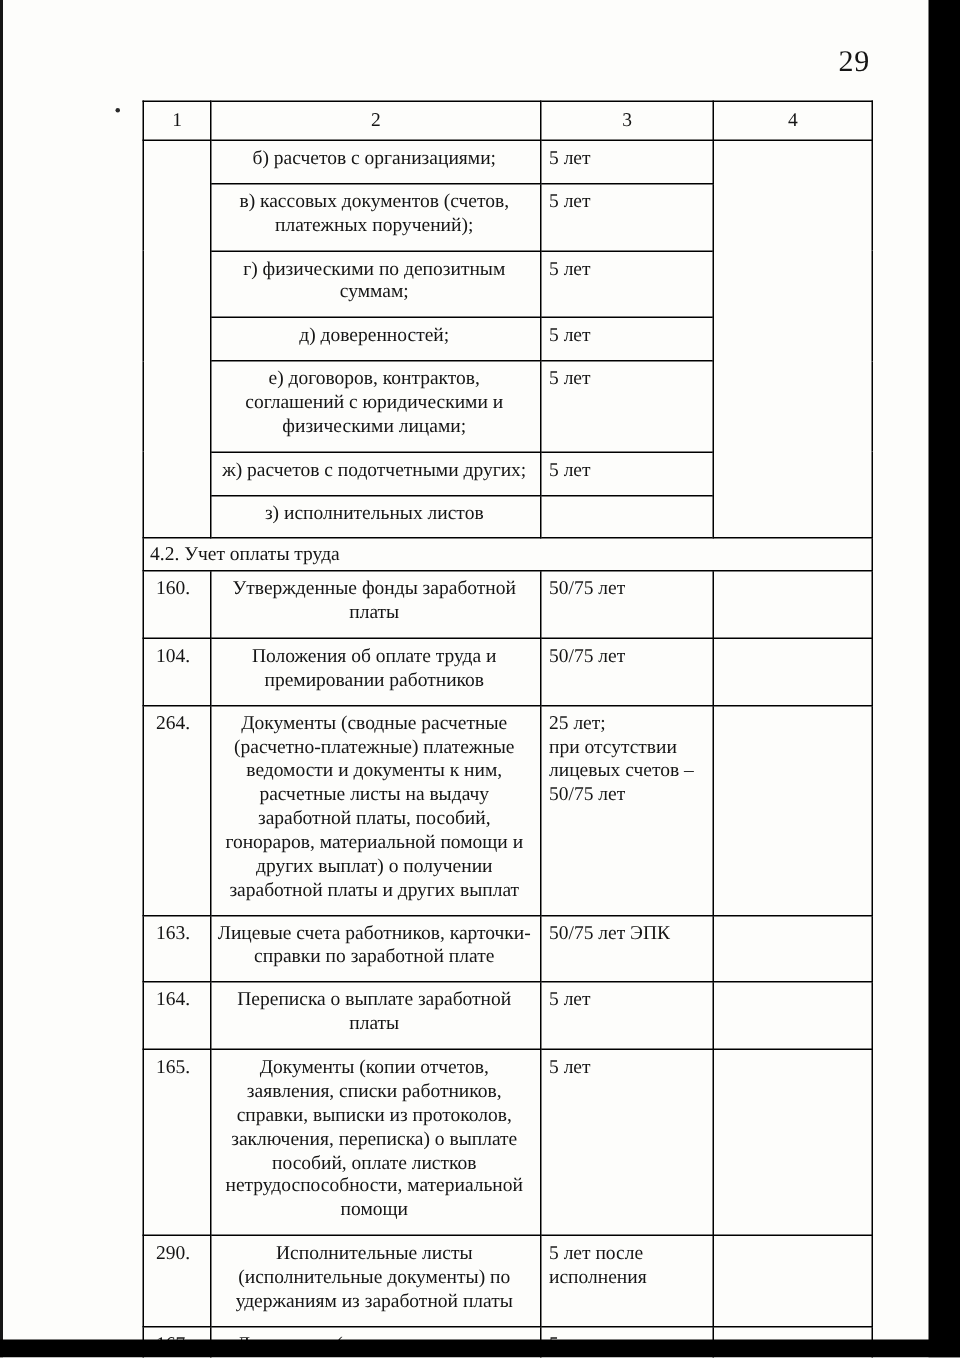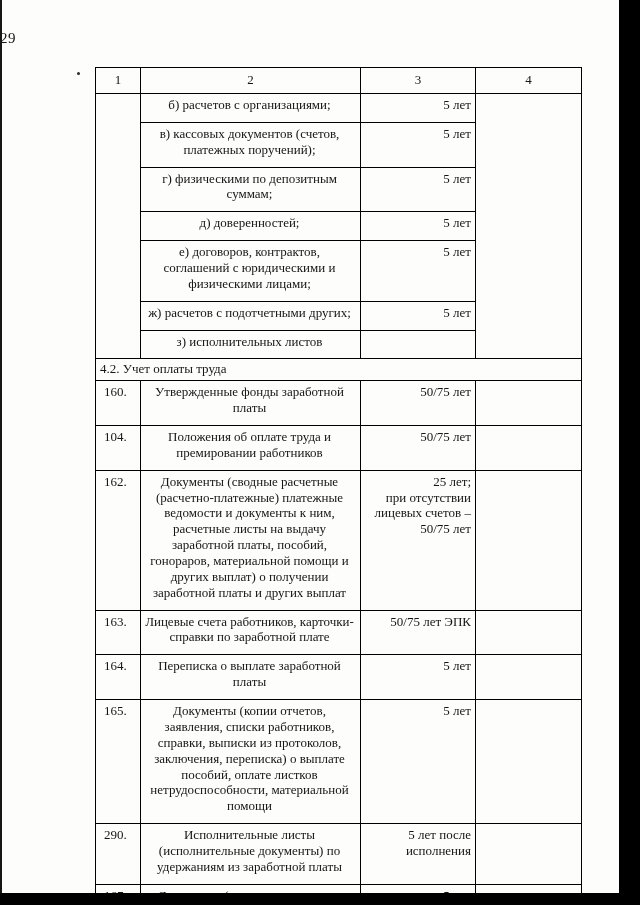--- a/index.html
+++ b/index.html
@@ -16,22 +16,22 @@
     background: #fdfdfb;
     font-family: "Liberation Serif", serif;
     color: #151515;
     overflow: hidden;
   }
   .page-number {
     position: absolute;
     top: 30px;
     left: 0;
     right: 60px;
-    text-align: left;
-    font-size: 15px;
+    text-align: right;
+    font-size: 20px;
     letter-spacing: 0.5px;
   }
   table.doc-table {
     position: absolute;
     left: 95px;
     top: 67px;
     width: 486px;
     border-collapse: collapse;
     table-layout: fixed;
     font-size: 13px;
@@ -50,21 +50,20 @@
   td.col-num {
     padding: 3px 2px 7px 8px;
   }
   td.col-desc {
     padding: 3px 6px 9px 4px;
     text-align: center;
   }
   td.col-term {
     padding: 3px 4px 9px 5px;
     white-space: pre-line;
-    text-align: right;
   }
   td.col-note {
     padding: 3px 4px;
   }
   td.section-title {
     padding: 2px 4px 3px 4px;
   }
   
   .bar-right {
     position: absolute;
@@ -162,21 +161,21 @@
           <td class="col-term">50/75 лет</td>
           <td class="col-note"></td>
         </tr>
         <tr>
           <td class="col-num">104.</td>
           <td class="col-desc">Положения об оплате труда и премировании работников</td>
           <td class="col-term">50/75 лет</td>
           <td class="col-note"></td>
         </tr>
         <tr>
-          <td class="col-num">162.</td>
+          <td class="col-num">264.</td>
           <td class="col-desc">Документы (сводные расчетные (расчетно-платежные) платежные ведомости и документы к ним, расчетные листы на выдачу заработной платы, пособий, гонораров, материальной помощи и других выплат) о получении заработной платы и других выплат</td>
           <td class="col-term">25 лет;
 при отсутствии
 лицевых счетов –
 50/75 лет</td>
           <td class="col-note"></td>
         </tr>
         <tr>
           <td class="col-num">163.</td>
           <td class="col-desc">Лицевые счета работников, карточки-справки по заработной плате</td>

